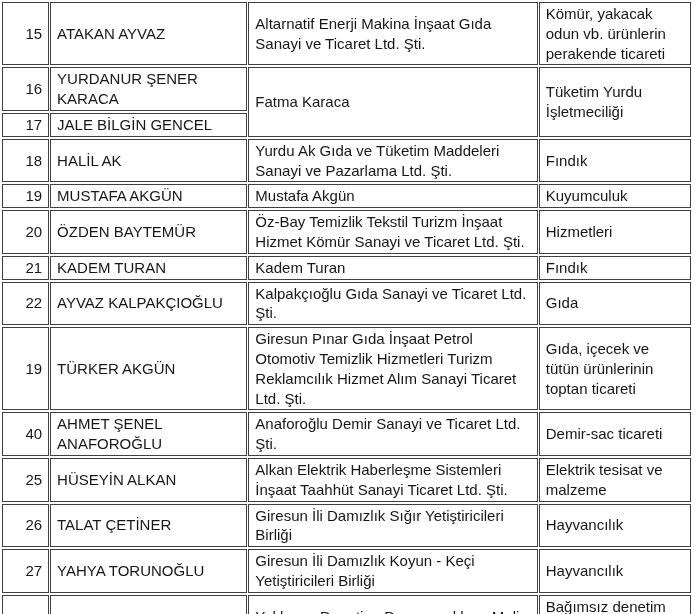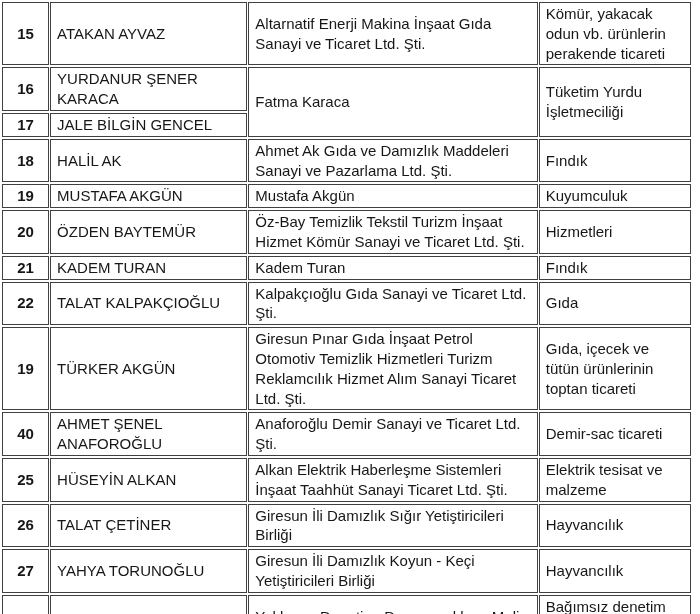--- a/index.html
+++ b/index.html
@@ -29,23 +29,22 @@
     border: 1px solid #404040;
     vertical-align: middle;
     padding: 1px 6px;
     font-size: 15px;
     line-height: 1.32;
     color: #171717;
     word-wrap: break-word;
     background: #ffffff;
   }
   td.c-no {
-    text-align: center;
+    text-align: right;
     padding: 1px 2px;
-    font-weight: bold;
   }
   col.w-no   { width: 47px;  }
   col.w-name { width: 197px; }
   col.w-comp { width: 289px; }
   col.w-biz  { width: 152px; }
 </style>
 </head>
 <body>
 
 <div class="page">
@@ -69,21 +68,21 @@
           <td class="c-comp" rowspan="2">Fatma Karaca</td>
           <td class="c-biz" rowspan="2">Tüketim Yurdu İşletmeciliği</td>
         </tr>
         <tr>
           <td class="c-no">17</td>
           <td class="c-name">JALE BİLGİN GENCEL</td>
         </tr>
         <tr>
           <td class="c-no">18</td>
           <td class="c-name">HALİL AK</td>
-          <td class="c-comp">Ahmet Ak Gıda ve Damızlık Maddeleri Sanayi ve Pazarlama Ltd. Şti.</td>
+          <td class="c-comp">Yurdu Ak Gıda ve Tüketim Maddeleri Sanayi ve Pazarlama Ltd. Şti.</td>
           <td class="c-biz">Fındık</td>
         </tr>
         <tr>
           <td class="c-no">19</td>
           <td class="c-name">MUSTAFA AKGÜN</td>
           <td class="c-comp">Mustafa Akgün</td>
           <td class="c-biz">Kuyumculuk</td>
         </tr>
         <tr>
           <td class="c-no">20</td>
@@ -92,21 +91,21 @@
           <td class="c-biz">Hizmetleri</td>
         </tr>
         <tr>
           <td class="c-no">21</td>
           <td class="c-name">KADEM TURAN</td>
           <td class="c-comp">Kadem Turan</td>
           <td class="c-biz">Fındık</td>
         </tr>
         <tr>
           <td class="c-no">22</td>
-          <td class="c-name">TALAT KALPAKÇIOĞLU</td>
+          <td class="c-name">AYVAZ KALPAKÇIOĞLU</td>
           <td class="c-comp">Kalpakçıoğlu Gıda Sanayi ve Ticaret Ltd. Şti.</td>
           <td class="c-biz">Gıda</td>
         </tr>
         <tr>
           <td class="c-no">19</td>
           <td class="c-name">TÜRKER AKGÜN</td>
           <td class="c-comp">Giresun Pınar Gıda İnşaat Petrol Otomotiv Temizlik Hizmetleri Turizm Reklamcılık Hizmet Alım Sanayi Ticaret Ltd. Şti.</td>
           <td class="c-biz">Gıda, içecek ve tütün ürünlerinin toptan ticareti</td>
         </tr>
         <tr>

